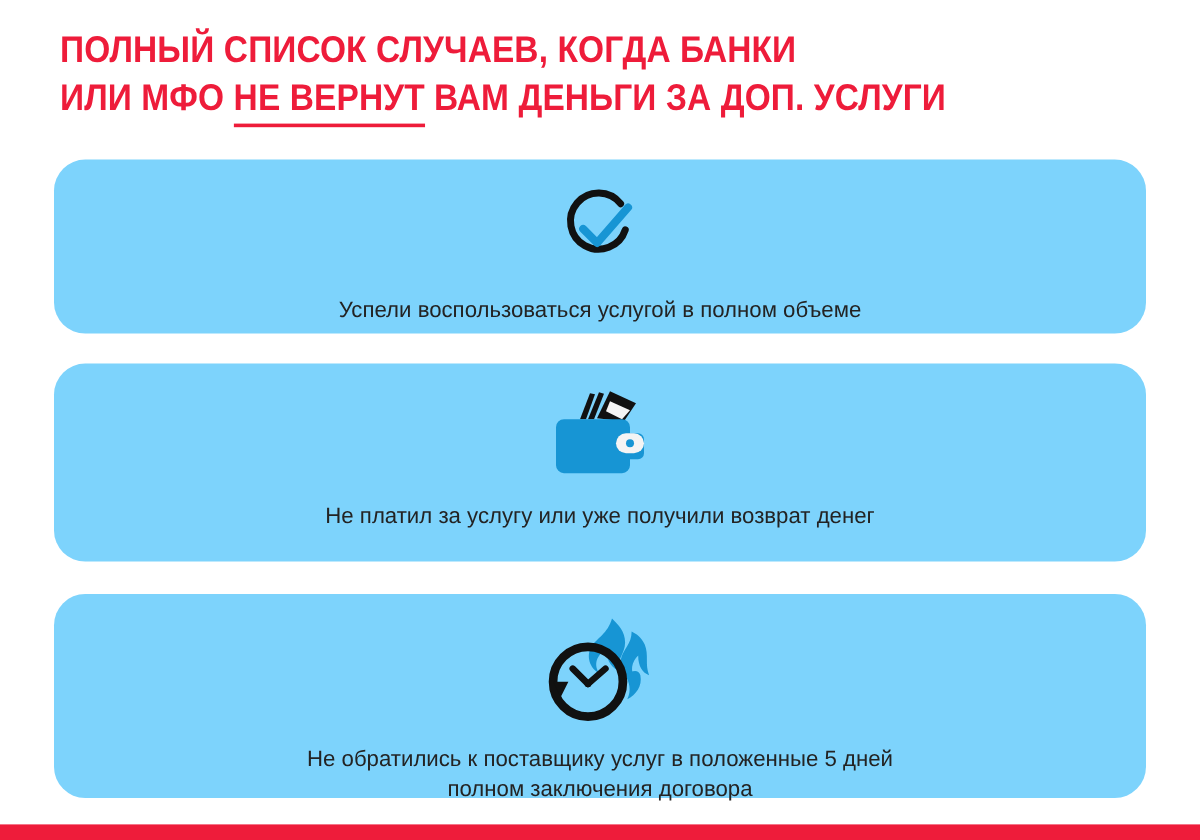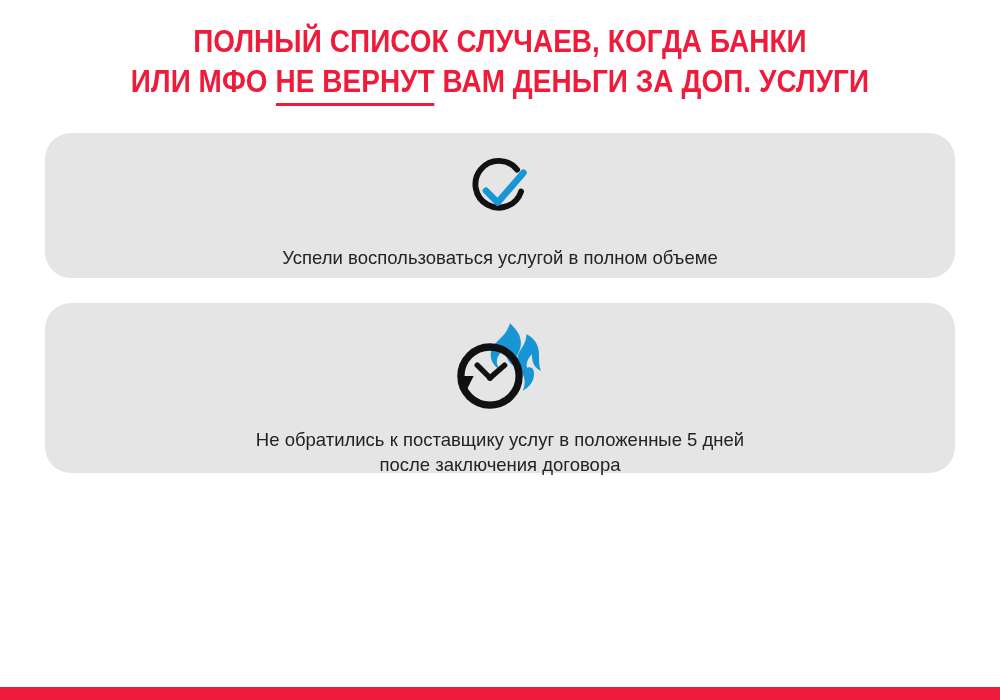--- a/index.html
+++ b/index.html
@@ -14,21 +14,21 @@
     overflow: hidden;
     position: relative;
   }
 
   
   .title-block {
     position: absolute;
     top: 22px;
     left: 0;
     width: 1000px;
-    text-align: center;
+    text-align: left;
   }
   .title-line {
     color: #ee1c3a;
     font-weight: bold;
     font-size: 31px;
     line-height: 40px;
     letter-spacing: 0.1px;
     white-space: nowrap;
     transform: scaleX(0.90);
     transform-origin: center center;
@@ -39,21 +39,21 @@
   }
 
   
   .cards {
     position: absolute;
     top: 133px;
     left: 45px;
     width: 910px;
   }
   .card {
-    background: #e5e5e5;
+    background: #7dd3fc;
     border-radius: 26px;
     box-sizing: border-box;
     width: 910px;
     display: flex;
     flex-direction: column;
     align-items: center;
     justify-content: flex-start;
   }
   .card-1 { height: 145px; padding-top: 18px; margin-bottom: 25px; }
   .card-2 { height: 165px; padding-top: 18px; margin-bottom: 27px; }
@@ -104,20 +104,39 @@
   <div class="card card-1">
     <div class="icon-wrap icon-check">
       <svg viewBox="0 0 100 100" width="78" height="78" aria-hidden="true">
         <path d="M 72 24 A 30 30 0 1 0 77 52" fill="none" stroke="#111111" stroke-width="7.5" stroke-linecap="round"></path>
         <path d="M 32 51 L 47 66 L 80 28" fill="none" stroke="#1795d4" stroke-width="8.5" stroke-linecap="round" stroke-linejoin="round"></path>
       </svg>
     </div>
     <div class="card-text">Успели воспользоваться услугой в полном объеме</div>
   </div>
 
+  <div class="card card-2">
+    <div class="icon-wrap icon-wallet">
+      <svg viewBox="0 0 100 96" width="86" height="80" aria-hidden="true">
+
+        <g fill="#111111">
+          <path d="M30 34 L40 8 L45 9 L36 34 Z"></path>
+          <path d="M38 34 L49 7 L54 8.5 L44 34 Z"></path>
+          <path d="M47 33 L60 6 L86 18 L74 36 Z"></path>
+        </g>
+        <path d="M60 16 L80 25 L72 34 L56 26 Z" fill="#f4f4f4"></path>
+
+        <path d="M14 34 h58 a8 8 0 0 1 8 8 v6 h8 a6 6 0 0 1 6 6 v14 a6 6 0 0 1 -6 6 h-8 v6 a8 8 0 0 1 -8 8 h-58 a8 8 0 0 1 -8 -8 v-38 a8 8 0 0 1 8 -8 z" fill="#1795d4"></path>
+
+        <rect x="66" y="48" width="28" height="20" rx="10" fill="#f4f4f4"></rect>
+        <circle cx="80" cy="58" r="4" fill="#1795d4"></circle>
+      </svg>
+    </div>
+    <div class="card-text">Не платил за услугу или уже получили возврат денег</div>
+  </div>
 
   <div class="card card-3">
     <div class="icon-wrap icon-clock">
       <svg viewBox="0 0 110 104" width="100" height="96" aria-hidden="true">
 
         <g fill="#1795d4">
           <path d="M66 4 C62 18 52 22 47 30 C42 39 46 50 54 54 C48 44 54 36 62 31
                    C60 40 64 48 72 52 C70 42 78 36 78 26 C78 16 72 10 66 4 Z"></path>
           <path d="M84 16 C84 28 76 32 74 42 C72 52 80 60 88 60 C82 52 84 44 90 38
                    C90 48 94 54 100 56 C96 46 100 38 96 28 C93 21 88 18 84 16 Z"></path>
@@ -128,19 +147,19 @@
 
         <path d="M12 62 L26 62 L19 76 Z" fill="#111111"></path>
 
         <path d="M44 64 L30 50" fill="none" stroke="#111111" stroke-width="6" stroke-linecap="round"></path>
         <path d="M44 64 L60 50" fill="none" stroke="#111111" stroke-width="6" stroke-linecap="round"></path>
         <circle cx="44" cy="64" r="3" fill="#111111"></circle>
       </svg>
     </div>
     <div class="card-text">
       <span class="line">Не обратились к поставщику услуг в положенные 5 дней</span>
-      <span class="line">после заключения договора</span>
+      <span class="line">полном заключения договора</span>
     </div>
   </div>
 
 </div>
 
 <div class="bottom-bar"></div>
 
 </body></html>

